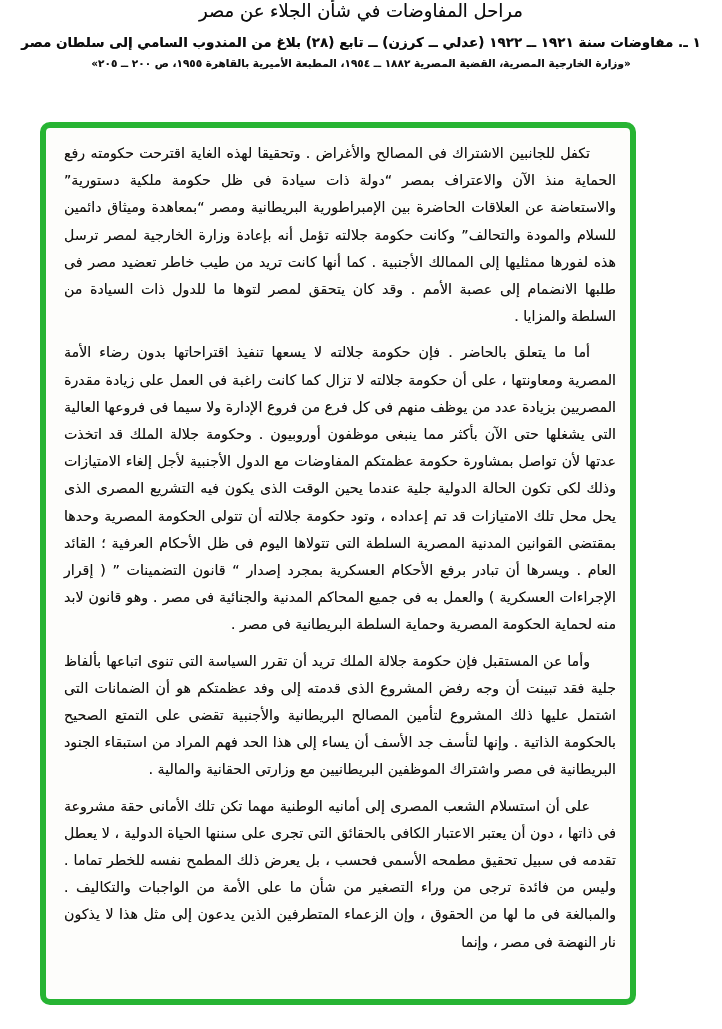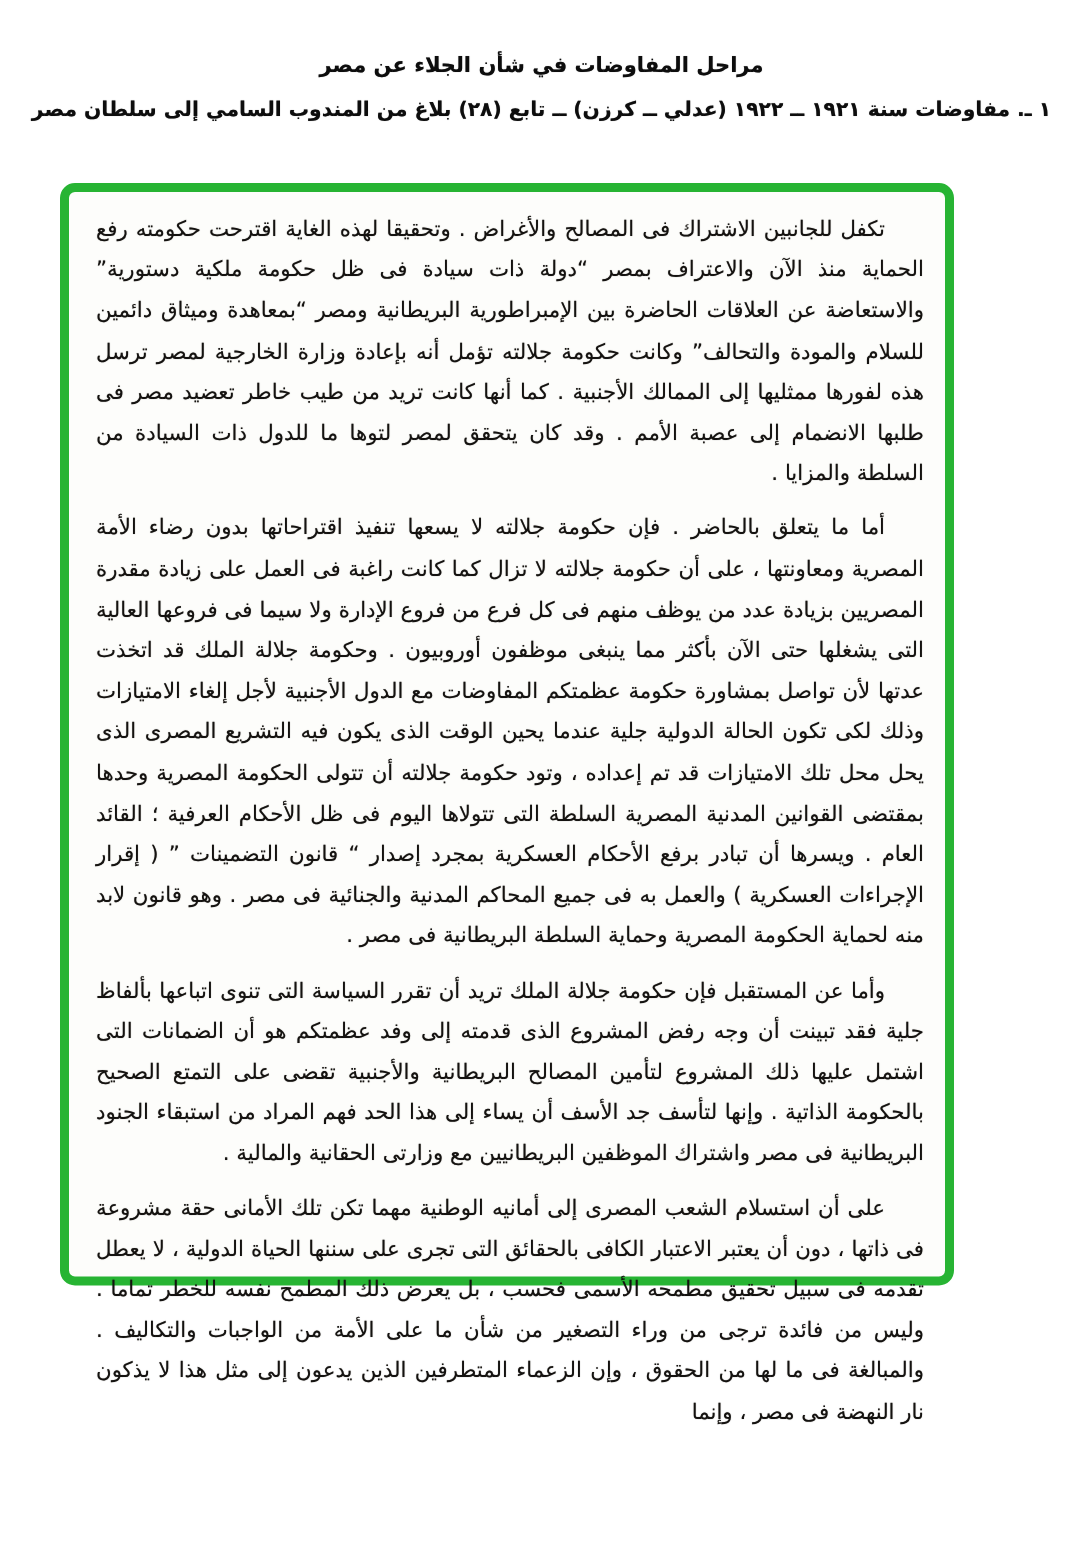--- a/index.html
+++ b/index.html
@@ -14,23 +14,22 @@
     position: relative;
     overflow: hidden;
     direction: rtl;
   }
   .header {
     width: 100%;
     text-align: center;
     color: #0d0d0d;
   }
   .doc-title {
-    margin-top: 36px;
-    font-size: 14px;
-    font-weight: bold;
+    font-size: 18px;
+    font-weight: normal;
     letter-spacing: 0.2px;
     text-shadow: 0 0 0.5px rgba(0,0,0,0.55);
   }
   .doc-subtitle {
     margin-top: 13px;
     font-size: 13.5px;
     font-weight: bold;
     white-space: nowrap;
     text-shadow: 0 0 0.5px rgba(0,0,0,0.55);
   }
@@ -39,21 +38,21 @@
     font-size: 10.5px;
     font-weight: bold;
     color: #111;
     text-shadow: 0 0 0.4px rgba(0,0,0,0.5);
   }
   .highlight-box {
     position: absolute;
     left: 40px;
     top: 122px;
     width: 596px;
-    height: 735px;
+    height: 883px;
     border: 6px solid #27b433;
     border-radius: 10px;
     background: #fdfdfb;
     box-sizing: border-box;
     padding: 12px 14px 10px 18px;
   }
   .scan-text {
     direction: rtl;
     text-align: justify;
     color: #141210;
@@ -68,20 +67,21 @@
   .scan-text p:last-child {
     margin-bottom: 0;
   }
 </style>
 </head>
 <body>
 
 <div class="header">
   <div class="doc-title">مراحل المفاوضات في شأن الجلاء عن مصر</div>
   <div class="doc-subtitle">١ ـ. مفاوضات سنة ١٩٢١ ــ ١٩٢٢ (عدلي ــ كرزن) ــ تابع (٢٨) بلاغ من المندوب السامي إلى سلطان مصر</div>
+  <div class="doc-source">«وزارة الخارجية المصرية، القضية المصرية ١٨٨٢ ــ ١٩٥٤، المطبعة الأميرية بالقاهرة ١٩٥٥، ص ٢٠٠ ــ ٢٠٥»</div>
 </div>
 
 <div class="highlight-box">
   <div class="scan-text">
     <p>تكفل للجانبين الاشتراك فى المصالح والأغراض . وتحقيقا لهذه الغاية اقترحت حكومته رفع الحماية منذ الآن والاعتراف بمصر “دولة ذات سيادة فى ظل حكومة ملكية دستورية” والاستعاضة عن العلاقات الحاضرة بين الإمبراطورية البريطانية ومصر “بمعاهدة وميثاق دائمين للسلام والمودة والتحالف” وكانت حكومة جلالته تؤمل أنه بإعادة وزارة الخارجية لمصر ترسل هذه لفورها ممثليها إلى الممالك الأجنبية . كما أنها كانت تريد من طيب خاطر تعضيد مصر فى طلبها الانضمام إلى عصبة الأمم . وقد كان يتحقق لمصر لتوها ما للدول ذات السيادة من السلطة والمزايا .</p>
     <p>أما ما يتعلق بالحاضر . فإن حكومة جلالته لا يسعها تنفيذ اقتراحاتها بدون رضاء الأمة المصرية ومعاونتها ، على أن حكومة جلالته لا تزال كما كانت راغبة فى العمل على زيادة مقدرة المصريين بزيادة عدد من يوظف منهم فى كل فرع من فروع الإدارة ولا سيما فى فروعها العالية التى يشغلها حتى الآن بأكثر مما ينبغى موظفون أوروبيون . وحكومة جلالة الملك قد اتخذت عدتها لأن تواصل بمشاورة حكومة عظمتكم المفاوضات مع الدول الأجنبية لأجل إلغاء الامتيازات وذلك لكى تكون الحالة الدولية جلية عندما يحين الوقت الذى يكون فيه التشريع المصرى الذى يحل محل تلك الامتيازات قد تم إعداده ، وتود حكومة جلالته أن تتولى الحكومة المصرية وحدها بمقتضى القوانين المدنية المصرية السلطة التى تتولاها اليوم فى ظل الأحكام العرفية ؛ القائد العام . ويسرها أن تبادر برفع الأحكام العسكرية بمجرد إصدار “ قانون التضمينات ” ( إقرار الإجراءات العسكرية ) والعمل به فى جميع المحاكم المدنية والجنائية فى مصر . وهو قانون لابد منه لحماية الحكومة المصرية وحماية السلطة البريطانية فى مصر .</p>
     <p>وأما عن المستقبل فإن حكومة جلالة الملك تريد أن تقرر السياسة التى تنوى اتباعها بألفاظ جلية فقد تبينت أن وجه رفض المشروع الذى قدمته إلى وفد عظمتكم هو أن الضمانات التى اشتمل عليها ذلك المشروع لتأمين المصالح البريطانية والأجنبية تقضى على التمتع الصحيح بالحكومة الذاتية . وإنها لتأسف جد الأسف أن يساء إلى هذا الحد فهم المراد من استبقاء الجنود البريطانية فى مصر واشتراك الموظفين البريطانيين مع وزارتى الحقانية والمالية .</p>
     <p>على أن استسلام الشعب المصرى إلى أمانيه الوطنية مهما تكن تلك الأمانى حقة مشروعة فى ذاتها ، دون أن يعتبر الاعتبار الكافى بالحقائق التى تجرى على سننها الحياة الدولية ، لا يعطل تقدمه فى سبيل تحقيق مطمحه الأسمى فحسب ، بل يعرض ذلك المطمح نفسه للخطر تماما . وليس من فائدة ترجى من وراء التصغير من شأن ما على الأمة من الواجبات والتكاليف . والمبالغة فى ما لها من الحقوق ، وإن الزعماء المتطرفين الذين يدعون إلى مثل هذا لا يذكون نار النهضة فى مصر ، وإنما</p>
   </div>
 </div>

